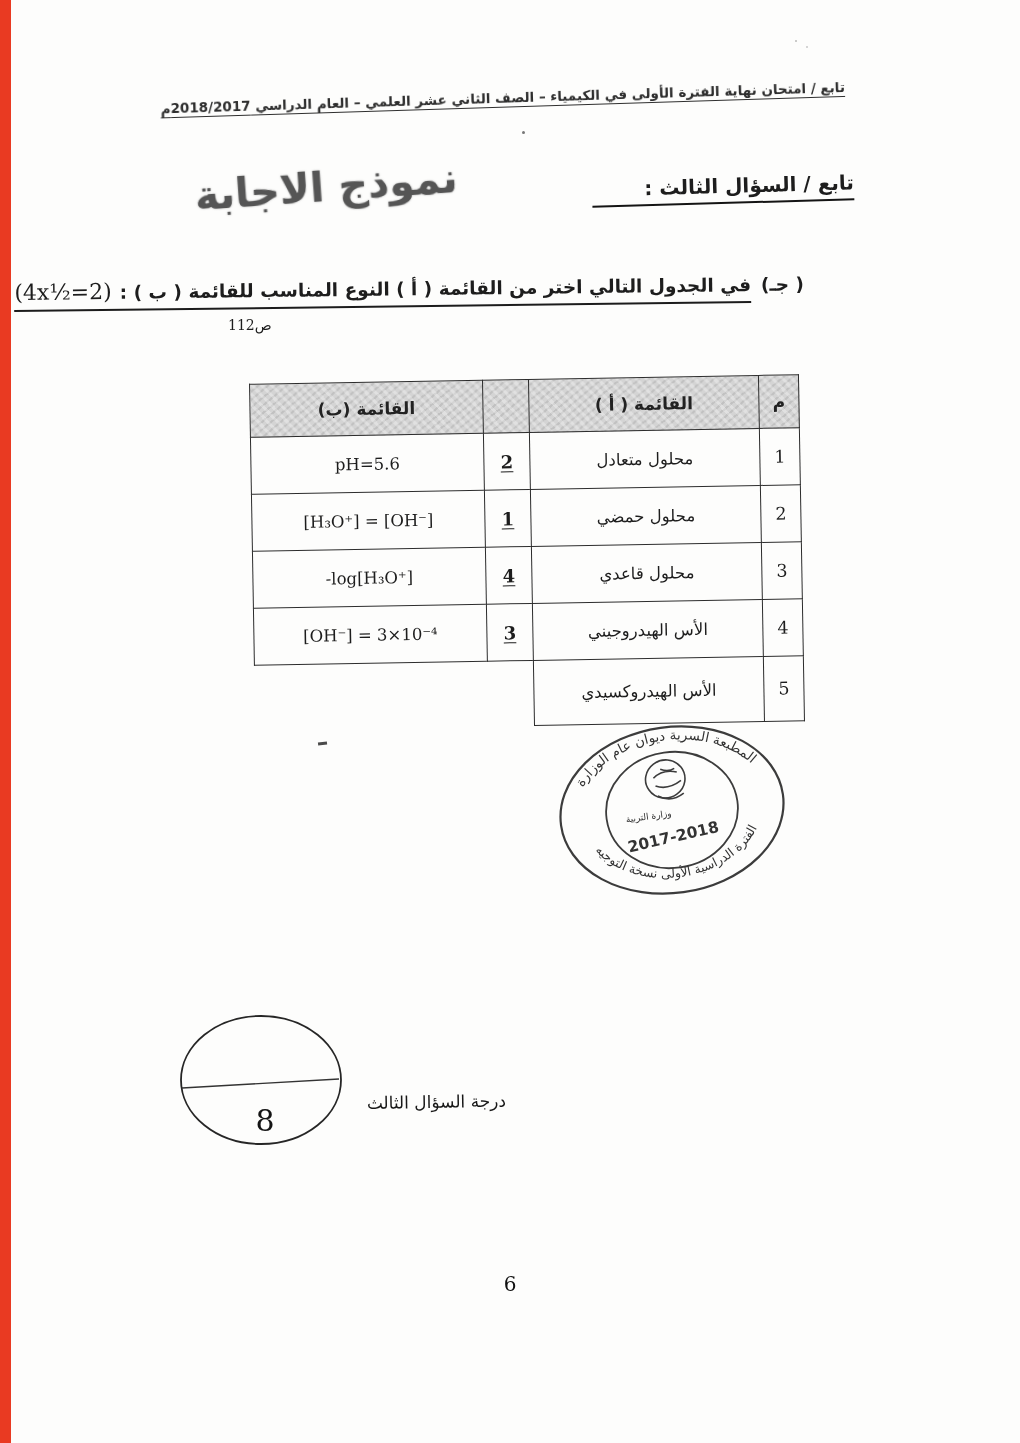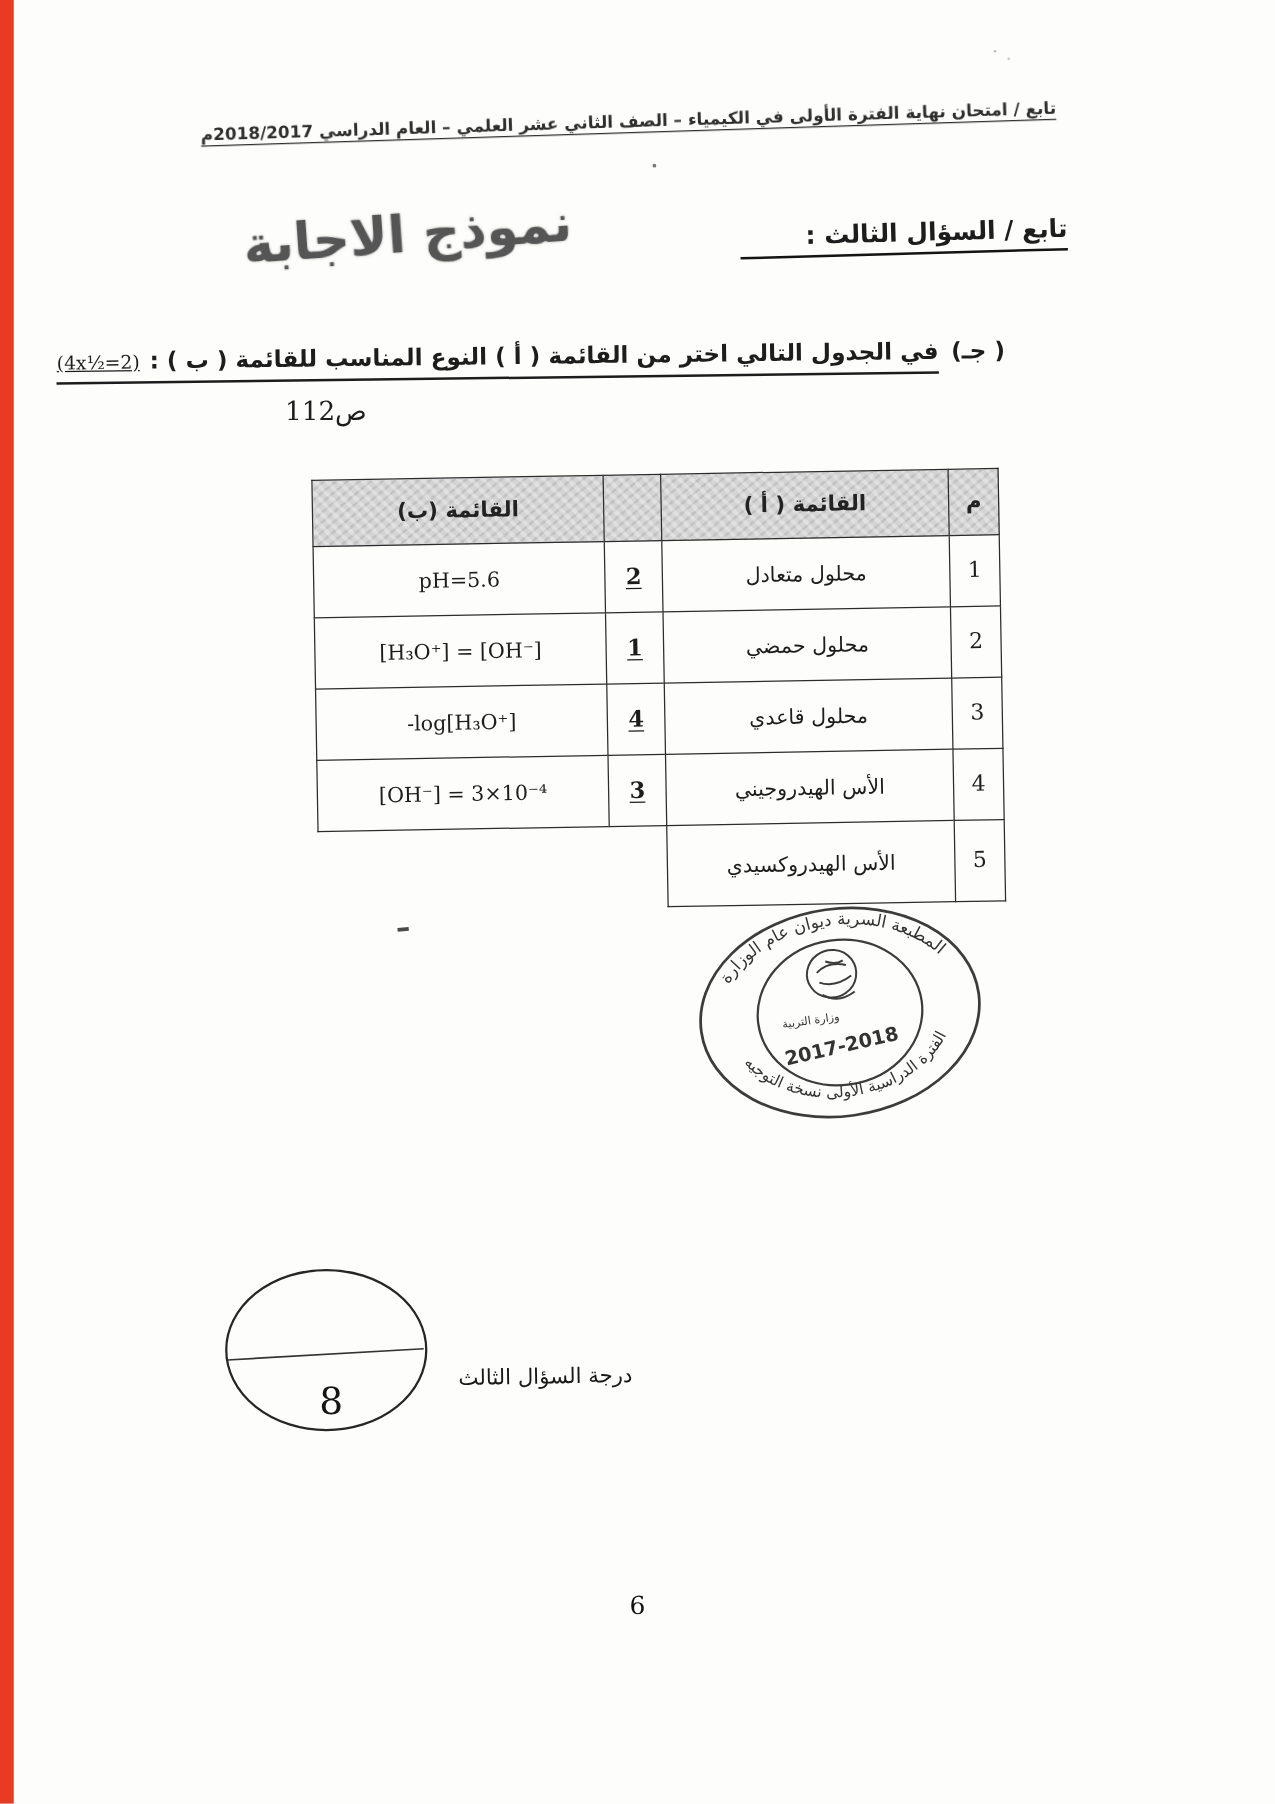--- a/index.html
+++ b/index.html
@@ -66,26 +66,26 @@
     transform:rotate(-.7deg);
     white-space:nowrap;
   }
   .q-underlined{
     border-bottom:2px solid #1c1c1c;
     padding-bottom:5px;
     display:inline-flex;gap:8px;align-items:baseline;
   }
   .q-marks{
     font-family:"DejaVu Serif","Liberation Serif",serif;
-    font-weight:normal;font-size:15px;
-    direction:ltr;unicode-bidi:embed;text-decoration:underline;
+    font-weight:normal;font-size:22px;
+    direction:ltr;unicode-bidi:embed;
   }
   .page-ref{
     left:228px;top:317px;
-    direction:rtl;font-size:21px;
+    direction:rtl;font-size:14px;
     font-family:"DejaVu Serif","Liberation Serif",serif;
   }
 
   
   .match-table{
     left:252px;top:379px;width:549px;
     transform:rotate(-1deg);
   }
   table{
     border-collapse:collapse;direction:rtl;width:549px;

